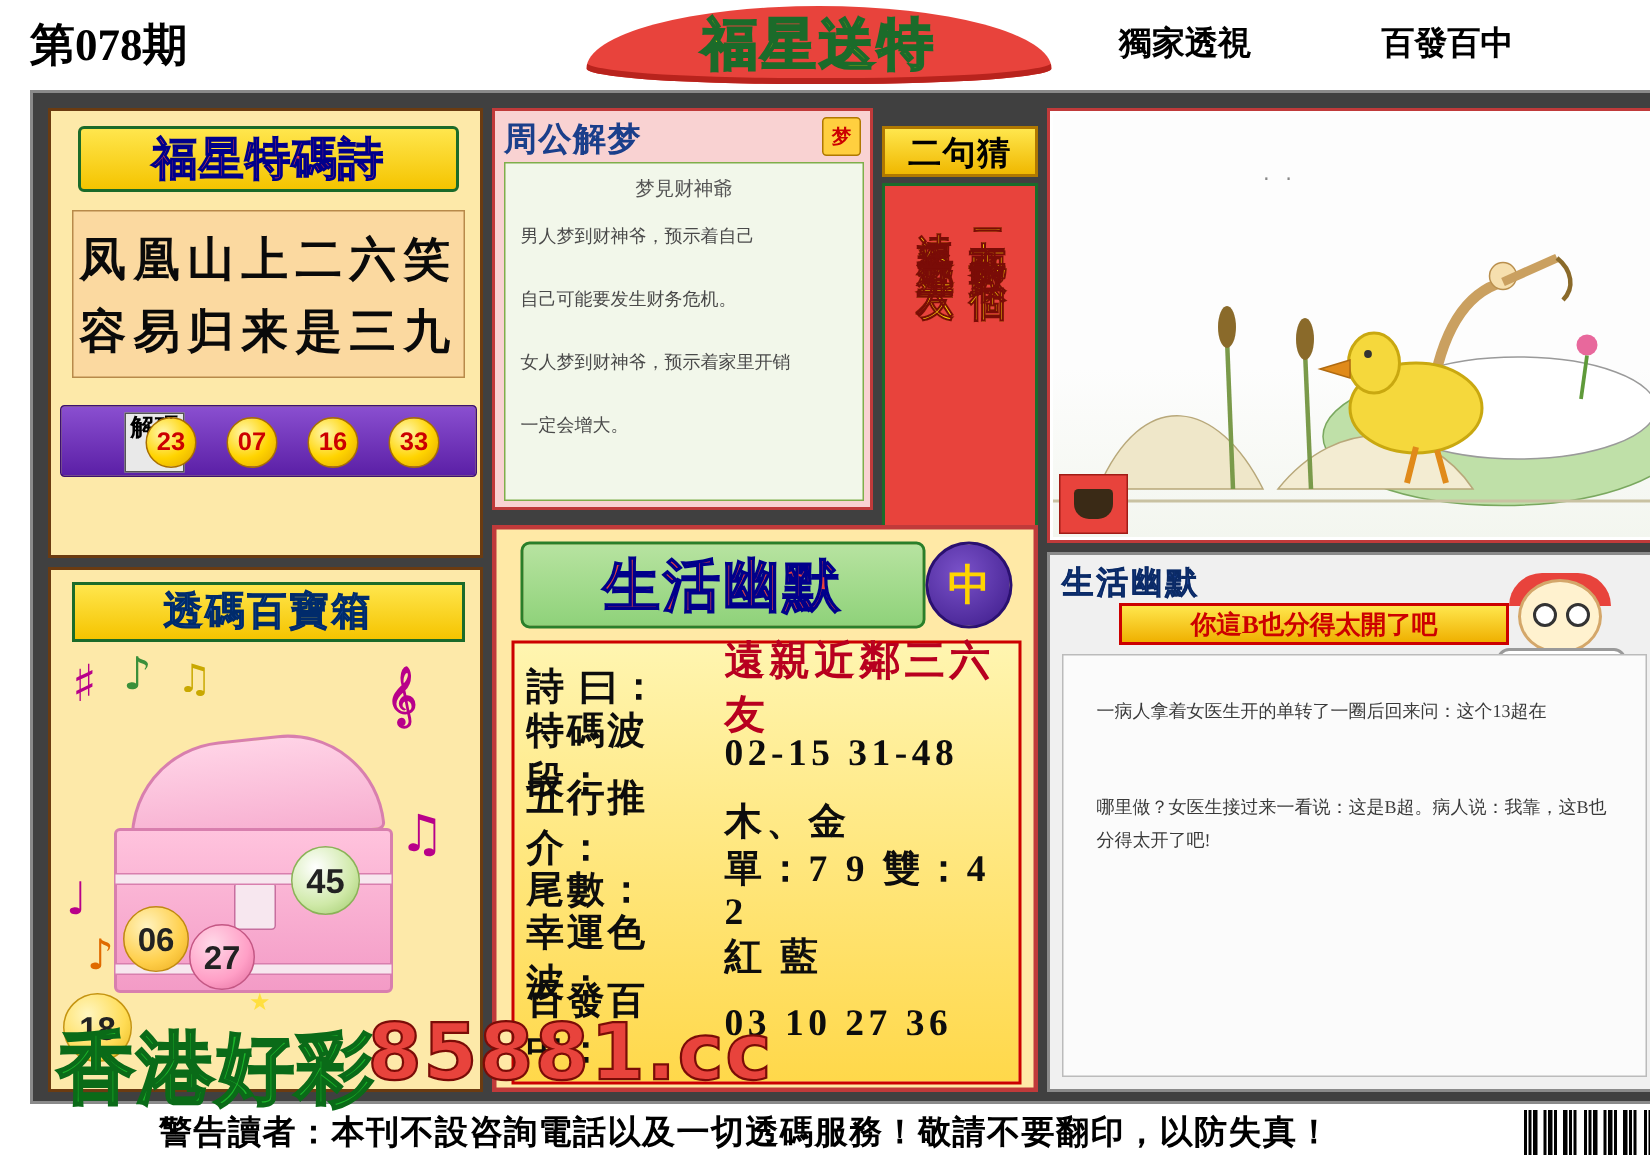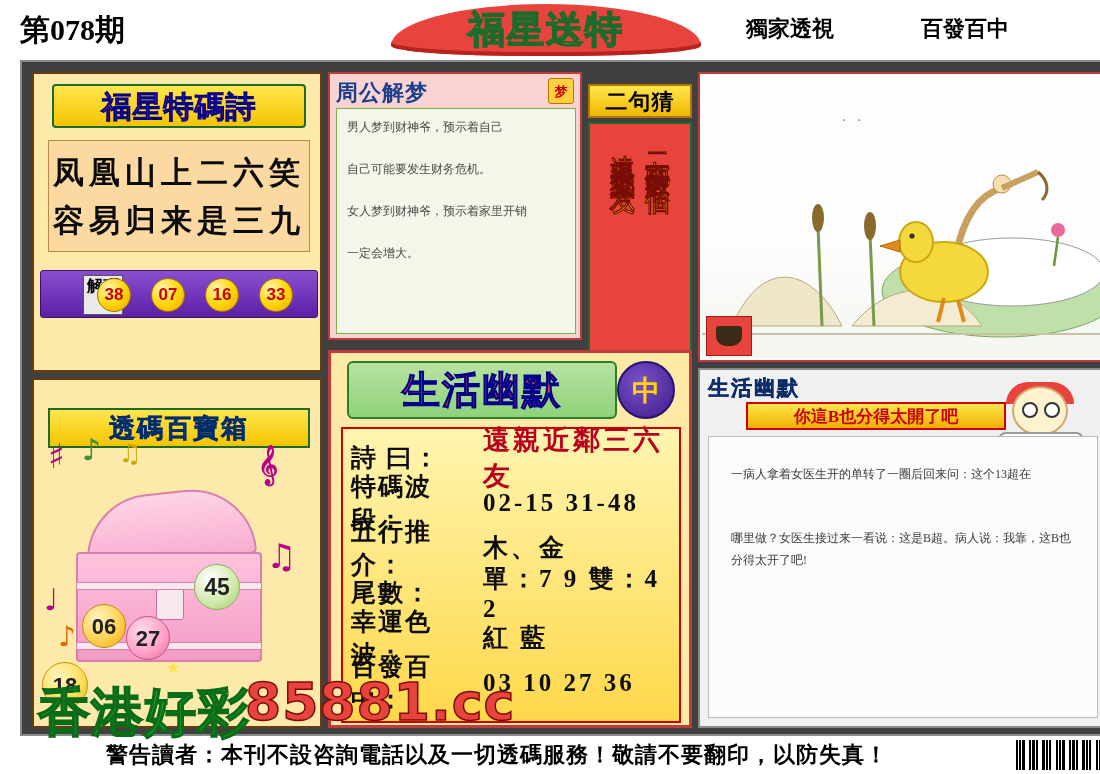--- a/index.html
+++ b/index.html
@@ -90,21 +90,20 @@
     background:#fde9a9; border:2px solid #6b3b10; overflow:hidden;
   }
   .chest-title {
     position:absolute; left:14px; top:8px; width:262px; height:40px;
     background:linear-gradient(180deg,#ffe64d,#f5c400);
     border:2px solid #1b6b2a;
     text-align:center; line-height:37px;
     font-size:26px; font-weight:bold; color:#1b4f9c;
     -webkit-text-stroke:0.6px #002b6b;
     letter-spacing:2px;
-    margin-top:20px;
   }
   .chest-art { position:absolute; left:0; top:52px; width:286px; height:294px; }
 
   
   .chest-lid {
     position:absolute; left:50px; top:60px; width:170px; height:70px;
     background:linear-gradient(180deg,#ffd3e6,#f7aed0);
     border:2px solid #d87fae; border-radius:80px 80px 6px 6px;
     transform:rotate(-6deg);
   }
@@ -315,21 +314,21 @@
   <div class="frame">
 
     <div class="lucky-box">
       <div class="lucky-title">福星特碼詩</div>
       <div class="poem-box">
         <div class="poem-line">凤凰山上二六笑</div>
         <div class="poem-line">容易归来是三九</div>
       </div>
       <div class="decode-strip">
         <div class="decode-label">解碼</div>
-        <div class="ball b1">38</div>
+        <div class="ball b1">23</div>
         <div class="ball b2">07</div>
         <div class="ball b3">16</div>
         <div class="ball b4">33</div>
       </div>
     </div>
 
     <div class="chest-box">
       <div class="chest-title">透碼百寶箱</div>
       <div class="chest-art">
         <span class="note" style="left:14px;top:4px;font-size:34px;">♯</span>
@@ -353,20 +352,21 @@
         <div class="lball lb-06">06</div>
         <div class="lball lb-27">27</div>
         <div class="lball lb-18">18</div>
       </div>
     </div>
 
     <div class="dream-box">
       <div class="dream-title">周公解梦</div>
       <div class="dream-badge">梦</div>
       <div class="dream-inner">
+        <div class="dream-head">梦見财神爺</div>
         <div class="dream-p">男人梦到财神爷，预示着自己</div>
         <div class="dream-p">自己可能要发生财务危机。</div>
         <div class="dream-p">女人梦到财神爷，预示着家里开销</div>
         <div class="dream-p">一定会增大。</div>
       </div>
     </div>
 
     <div class="riddle-box">
       <div class="riddle-title">二句猜</div>
       <div class="riddle-inner">

